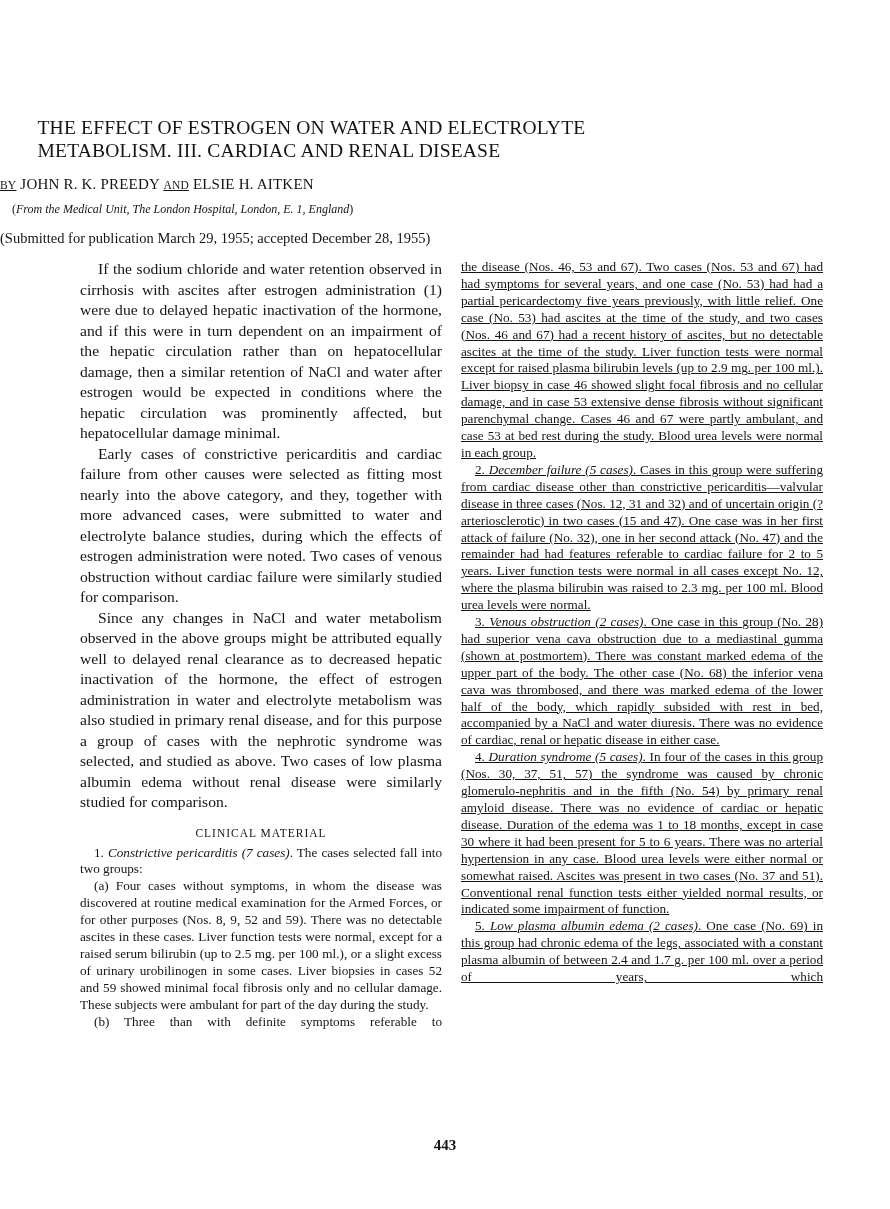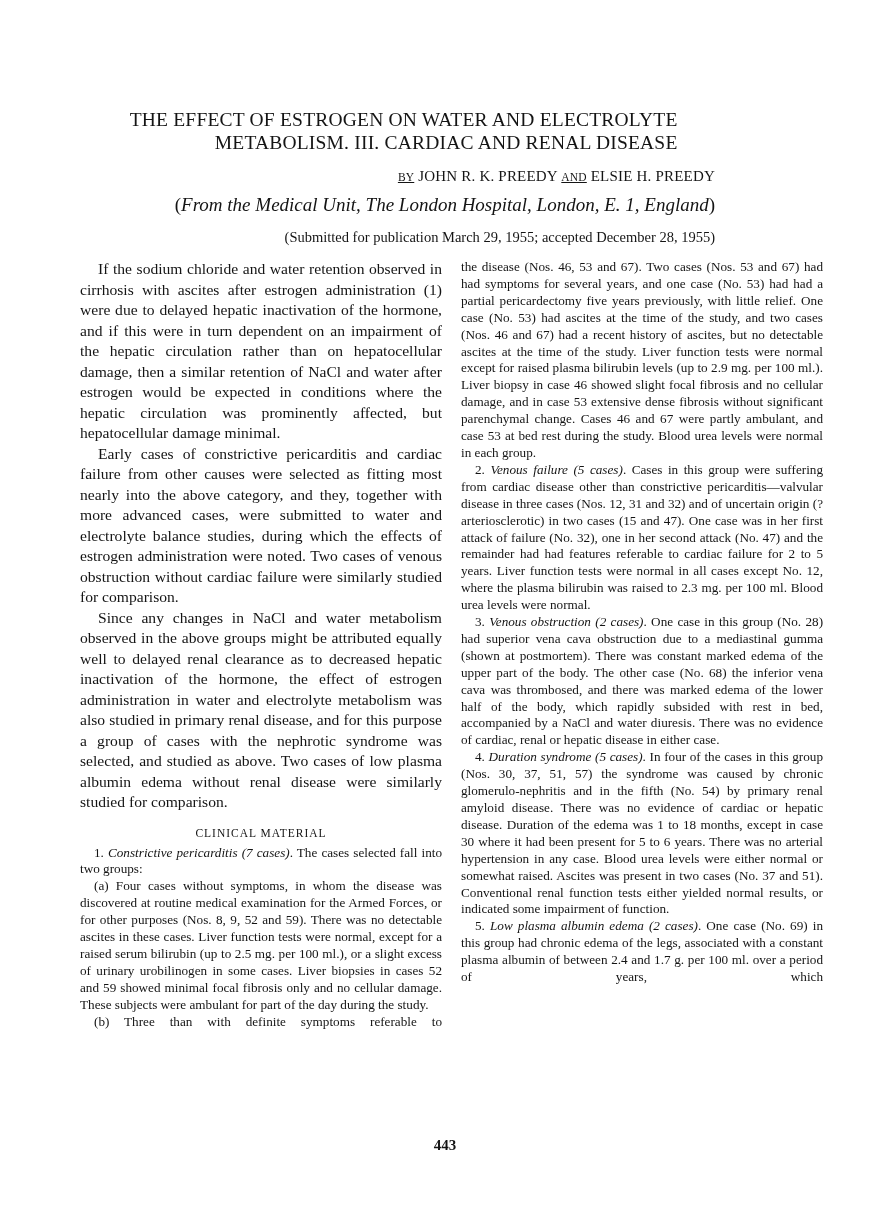--- a/index.html
+++ b/index.html
@@ -1,33 +1,33 @@
 <!DOCTYPE html>
 <html><head>
   <meta charset="utf-8">
   <style>
     html, body { margin: 0; padding: 0; background: #ffffff; }
     body {
       width: 890px; height: 1209px; position: relative; overflow: hidden;
       font-family: "Liberation Serif", "DejaVu Serif", serif; color: #141414;
     }
-    .header { position: absolute; left: 0; top: 108px; width: 715px; text-align: right; }
+    .header { position: absolute; left: 0; top: 116px; width: 715px; text-align: left; }
     .title {
       font-size: 19.5px; line-height: 23px; letter-spacing: 0.2px; margin: 0 auto;
       width: 640px; font-weight: normal;
     }
     .authors { font-size: 15px; margin-top: 14px; letter-spacing: 0.2px; }
     .authors .sc { font-size: 11.5px; text-decoration: underline; }
-    .affil { font-size: 19px; font-style: italic; margin-top: 9px; }
+    .affil { font-size: 12px; font-style: italic; margin-top: 9px; padding-left: 12px; }
     .affil .rom { font-style: normal; }
     .submitted { font-size: 14.5px; margin-top: 13px; }
 
     .col { position: absolute; top: 259px; text-align: justify; }
     .col-left { left: 80px; width: 362px; }
-    .col-right { left: 461px; width: 362px; }
+    .col-right { left: 461px; width: 362px; text-decoration: underline; }
 
     .lead p {
       font-size: 15.6px; line-height: 20.5px; margin: 0; text-indent: 18px;
       hyphens: manual;
     }
     .small p {
       font-size: 13.2px; line-height: 16.9px; margin: 0; text-indent: 14px;
     }
     .section-head {
       text-align: center; font-size: 11.5px; letter-spacing: 1px;
@@ -42,21 +42,21 @@
   </style>
 </head>
 <body>
 
 <div class="header">
   <h1 class="title">THE EFFECT OF ESTROGEN ON WATER AND ELECTROLYTE METABOLISM.  III. CARDIAC AND RENAL DISEASE</h1>
   <div class="authors">
     <span class="sc" style="text-transform:uppercase;">By</span>
     <span>JOHN R. K. PREEDY</span>
     <span class="sc" style="text-transform:uppercase;">and</span>
-    <span>ELSIE H. PREEDY</span>
+    <span>ELSIE H. AITKEN</span>
   </div>
   <div class="affil">
     <span class="rom">(</span><span>From the Medical Unit, The London Hospital, London, E. 1, England</span><span class="rom">)</span>
   </div>
   <div class="submitted">(Submitted for publication March 29, 1955; accepted December 28, 1955)</div>
 </div>
 
 <div class="col col-left">
   <div class="lead">
     <p>If the sodium chloride and water retention observed in cirrhosis with ascites after estrogen administration (1) were due to delayed hepatic inactivation of the hormone, and if this were in turn dependent on an impairment of the hepatic circulation rather than on hepatocellular damage, then a similar retention of NaCl and water after estrogen would be expected in conditions where the hepatic circulation was prominently affected, but hepatocellular damage minimal.</p>
@@ -73,21 +73,21 @@
     <p>(a) Four cases without symptoms, in whom the disease was discovered at routine medical examination for the Armed Forces, or for other purposes (Nos. 8, 9, 52 and 59).  There was no detectable ascites in these cases.  Liver function tests were normal, except for a raised serum bilirubin (up to 2.5 mg. per 100 ml.), or a slight excess of urinary urobilinogen in some cases.  Liver biopsies in cases 52 and 59 showed minimal focal fibrosis only and no cellular damage.  These subjects were ambulant for part of the day during the study.</p>
     <p style="text-align-last: justify;">(b) Three than with definite symptoms referable to</p>
   </div>
 </div>
 
 <div class="col col-right">
   <div class="small">
     <p class="noindent">the disease (Nos. 46, 53 and 67).  Two cases (Nos. 53 and 67) had had symptoms for several years, and one case (No. 53) had had a partial pericardectomy five years previously, with little relief.  One case (No. 53) had ascites at the time of the study, and two cases (Nos. 46 and 67) had a recent history of ascites, but no detectable ascites at the time of the study.  Liver function tests were normal except for raised plasma bilirubin levels (up to 2.9 mg. per 100 ml.).  Liver biopsy in case 46 showed slight focal fibrosis and no cellular damage, and in case 53 extensive dense fibrosis without significant parenchymal change.  Cases 46 and 67 were partly ambulant, and case 53 at bed rest during the study.  Blood urea levels were normal in each group.</p>
     <p>
       <span>2.</span>
-      <span class="it">Venous failure</span>
+      <span class="it">December failure</span>
       <span class="it">(5 cases)</span><span>.  Cases in this group were suffering from cardiac disease other than constrictive pericarditis—valvular disease in three cases (Nos. 12, 31 and 32) and of uncertain origin (?arteriosclerotic) in two cases (15 and 47).  One case was in her first attack of failure (No. 32), one in her second attack (No. 47) and the remainder had had features referable to cardiac failure for 2 to 5 years.  Liver function tests were normal in all cases except No. 12, where the plasma bilirubin was raised to 2.3 mg. per 100 ml.  Blood urea levels were normal.</span>
     </p>
     <p>
       <span>3.</span>
       <span class="it">Venous obstruction</span>
       <span class="it">(2 cases)</span><span>.  One case in this group (No. 28) had superior vena cava obstruction due to a mediastinal gumma (shown at postmortem).  There was constant marked edema of the upper part of the body.  The other case (No. 68) the inferior vena cava was thrombosed, and there was marked edema of the lower half of the body, which rapidly subsided with rest in bed, accompanied by a NaCl and water diuresis.  There was no evidence of cardiac, renal or hepatic disease in either case.</span>
     </p>
     <p>
       <span>4.</span>
       <span class="it">Duration syndrome</span>

